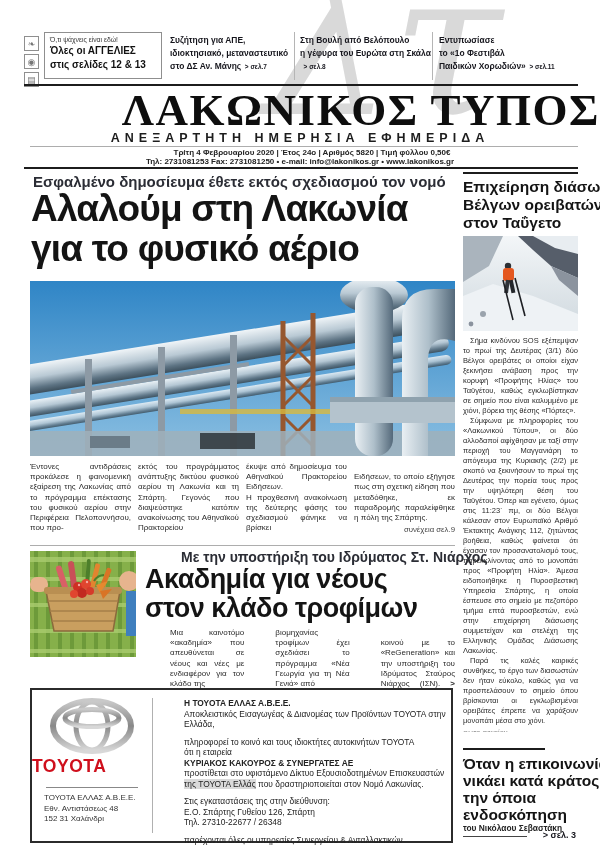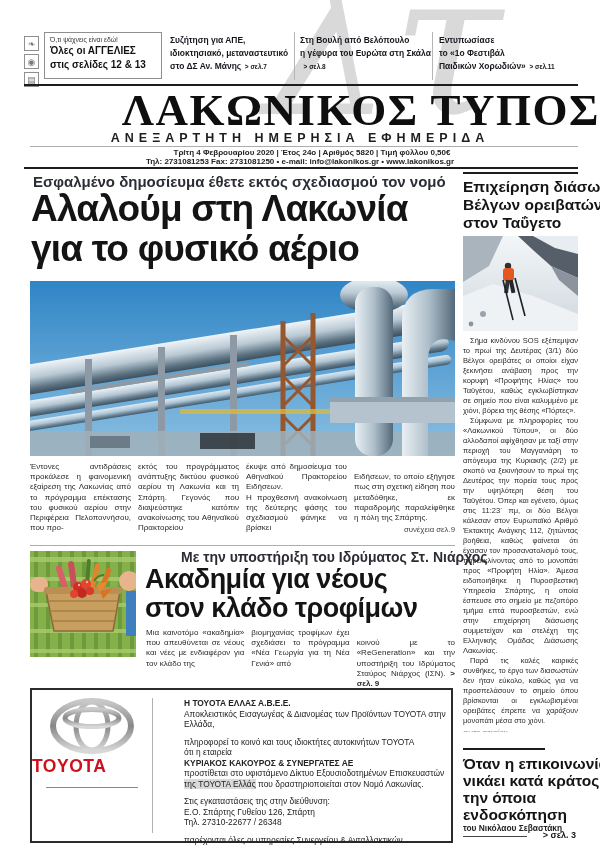--- a/index.html
+++ b/index.html
@@ -44,21 +44,21 @@
   .cols{display:flex;gap:7px;z-index:2;}
   .col{flex:1;font-size:8px;line-height:10.2px;text-align:justify;color:#2a2a2a;white-space:pre-line;}
   .cont{font-size:7.8px;color:#444;text-align:right;margin-top:2px;white-space:normal;}
   .divider{background:#adadad;z-index:2;}
 
   
   .kicker2{left:146px;top:549px;font-size:14px;font-weight:700;color:#2b2d35;z-index:2;padding-left:35px;}
   .headline2{left:145px;top:565px;font-size:27px;line-height:29px;font-weight:800;
              letter-spacing:-.5px;color:#141414;white-space:pre;z-index:2;}
   .cols2{left:146px;top:628px;width:309px;height:52px;display:flex;gap:7px;z-index:2;}
-  .cols2 .col{font-size:8px;line-height:10.2px;}
+  .cols2 .col{font-size:8px;line-height:10.2px;margin-left:24px;}
   .ref2{font-weight:bold;}
 
   
   .r-head{left:463px;top:178px;font-size:15.5px;line-height:18px;font-weight:800;
           color:#141414;white-space:pre;z-index:2;}
   .r-body{left:463px;top:336px;width:115px;height:396px;overflow:hidden;z-index:2;}
   .r-body p{margin:0;font-size:7.5px;line-height:10px;text-align:justify;
             text-indent:7px;color:#2a2a2a;}
   .credit{font-size:7.4px;color:#777;margin-top:2px;}
   .op-head{left:463px;top:755px;font-size:15.5px;line-height:17px;font-weight:800;
@@ -316,20 +316,23 @@
               <stop offset=".5" stop-color="#888888"></stop>
               <stop offset="1" stop-color="#d8d8d8"></stop>
           </linearGradient>
         </defs>
         <ellipse cx="43" cy="28" rx="39" ry="25" fill="none" stroke="url(#silver)" stroke-width="6"></ellipse>
         <ellipse cx="43" cy="28" rx="16" ry="24" fill="none" stroke="url(#silver)" stroke-width="5"></ellipse>
         <ellipse cx="43" cy="20" rx="27" ry="8.5" fill="none" stroke="url(#silver)" stroke-width="5"></ellipse>
       </svg>
       <div class="ad-brand" style="color: rgb(207, 15, 28);">TOYOTA</div>
       <div class="ad-div"></div>
+      <div class="ad-addr">ΤΟΥΟΤΑ ΕΛΛΑΣ Α.Β.Ε.Ε.
+Εθν. Αντιστάσεως 48
+152 31 Χαλάνδρι</div>
     </div>
     <div class="ad-vsep"></div>
     <div class="ad-right">
       <div class="b">Η ΤΟΥΟΤΑ ΕΛΛΑΣ Α.Β.Ε.Ε.</div>
       <div>Αποκλειστικός Εισαγωγέας &amp; Διανομέας των Προϊόντων ΤΟΥΟΤΑ στην Ελλάδα,</div>
       <div class="gap"></div>
       <div>πληροφορεί το κοινό και τους ιδιοκτήτες αυτοκινήτων ΤΟΥΟΤΑ</div>
       <div>ότι η εταιρεία</div>
       <div class="b">ΚΥΡΙΑΚΟΣ ΚΑΚΟΥΡΟΣ &amp; ΣΥΝΕΡΓΑΤΕΣ ΑΕ</div>
       <div>προστίθεται στο υφιστάμενο Δίκτυο Εξουσιοδοτημένων Επισκευαστών</div>

